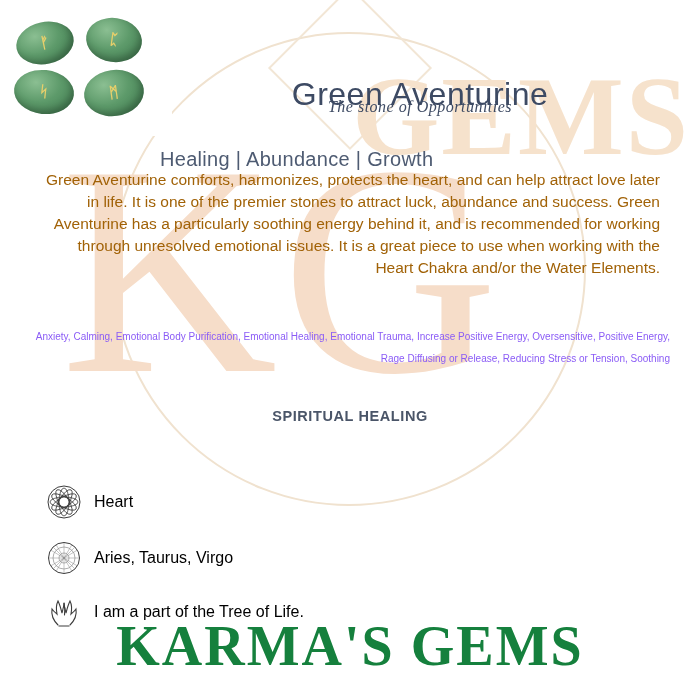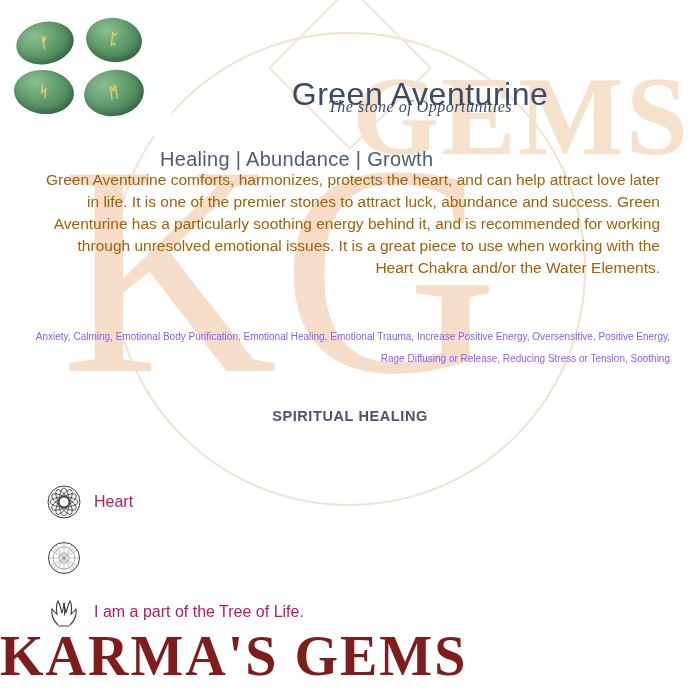--- a/index.html
+++ b/index.html
@@ -59,26 +59,26 @@
     top: 52px;
     font-family: "Liberation Serif", serif;
     font-size: 112px;
     color: #f6e2cc;
     letter-spacing: 2px;
     font-weight: 700;
   }
   .wm-bottom {
     position: absolute;
     left: 0;
-    bottom: 12px;
+    bottom: 22px;
     width: 700px;
-    text-align: left;
+    text-align: center;
     font-family: "Liberation Serif", serif;
     font-size: 56px;
-    color: #7f1d1d;
+    color: #15803d;
     letter-spacing: 2px;
     font-weight: 700;
   }
 
   
   .content {
     position: relative;
     z-index: 2;
   }
 
@@ -198,21 +198,21 @@
     width: 40px;
     height: 40px;
     flex: 0 0 40px;
     display: flex;
     align-items: center;
     justify-content: center;
   }
   .attr-row .label {
     margin-left: 10px;
     font-size: 16px;
-    color: #be185d;
+    color: #000000;
   }
   .row-chakra { left: 44px; top: 482px; }
   .row-zodiac { left: 44px; top: 538px; }
   .row-affirm { left: 44px; top: 592px; }
 </style>
 </head>
 <body>
 
 <div class="watermark-layer">
   <div class="wm-circle"></div>
@@ -282,20 +282,21 @@
           <line x1="2" y1="17" x2="32" y2="17"></line>
           <line x1="6.4" y1="6.4" x2="27.6" y2="27.6"></line>
           <line x1="27.6" y1="6.4" x2="6.4" y2="27.6"></line>
           <line x1="9" y1="3.5" x2="25" y2="30.5"></line>
           <line x1="25" y1="3.5" x2="9" y2="30.5"></line>
           <line x1="3.5" y1="9" x2="30.5" y2="25"></line>
           <line x1="3.5" y1="25" x2="30.5" y2="9"></line>
         </g>
       </svg>
     </span>
+    <span class="label">Aries, Taurus, Virgo</span>
   </div>
 
   <div class="attr-row row-affirm">
     <span class="icon">
       <svg width="34" height="34" viewBox="0 0 34 34">
         <g fill="none" stroke="#3c3c3c" stroke-width="1.1" stroke-linecap="round">
           <path d="M11 30 C6 25 4 20 5 14 C7 17 9 18 10 19 C9 14 9 10 11 6 C13 10 14 14 15 18 C16 14 17 11 17 8 C18 12 18 16 17.5 20"></path>
           <path d="M23 30 C28 25 30 20 29 14 C27 17 25 18 24 19 C25 14 25 10 23 6 C21 10 20 14 19 18 C18 14 17 11 17 8"></path>
           <path d="M12 31 L22 31"></path>
         </g>

